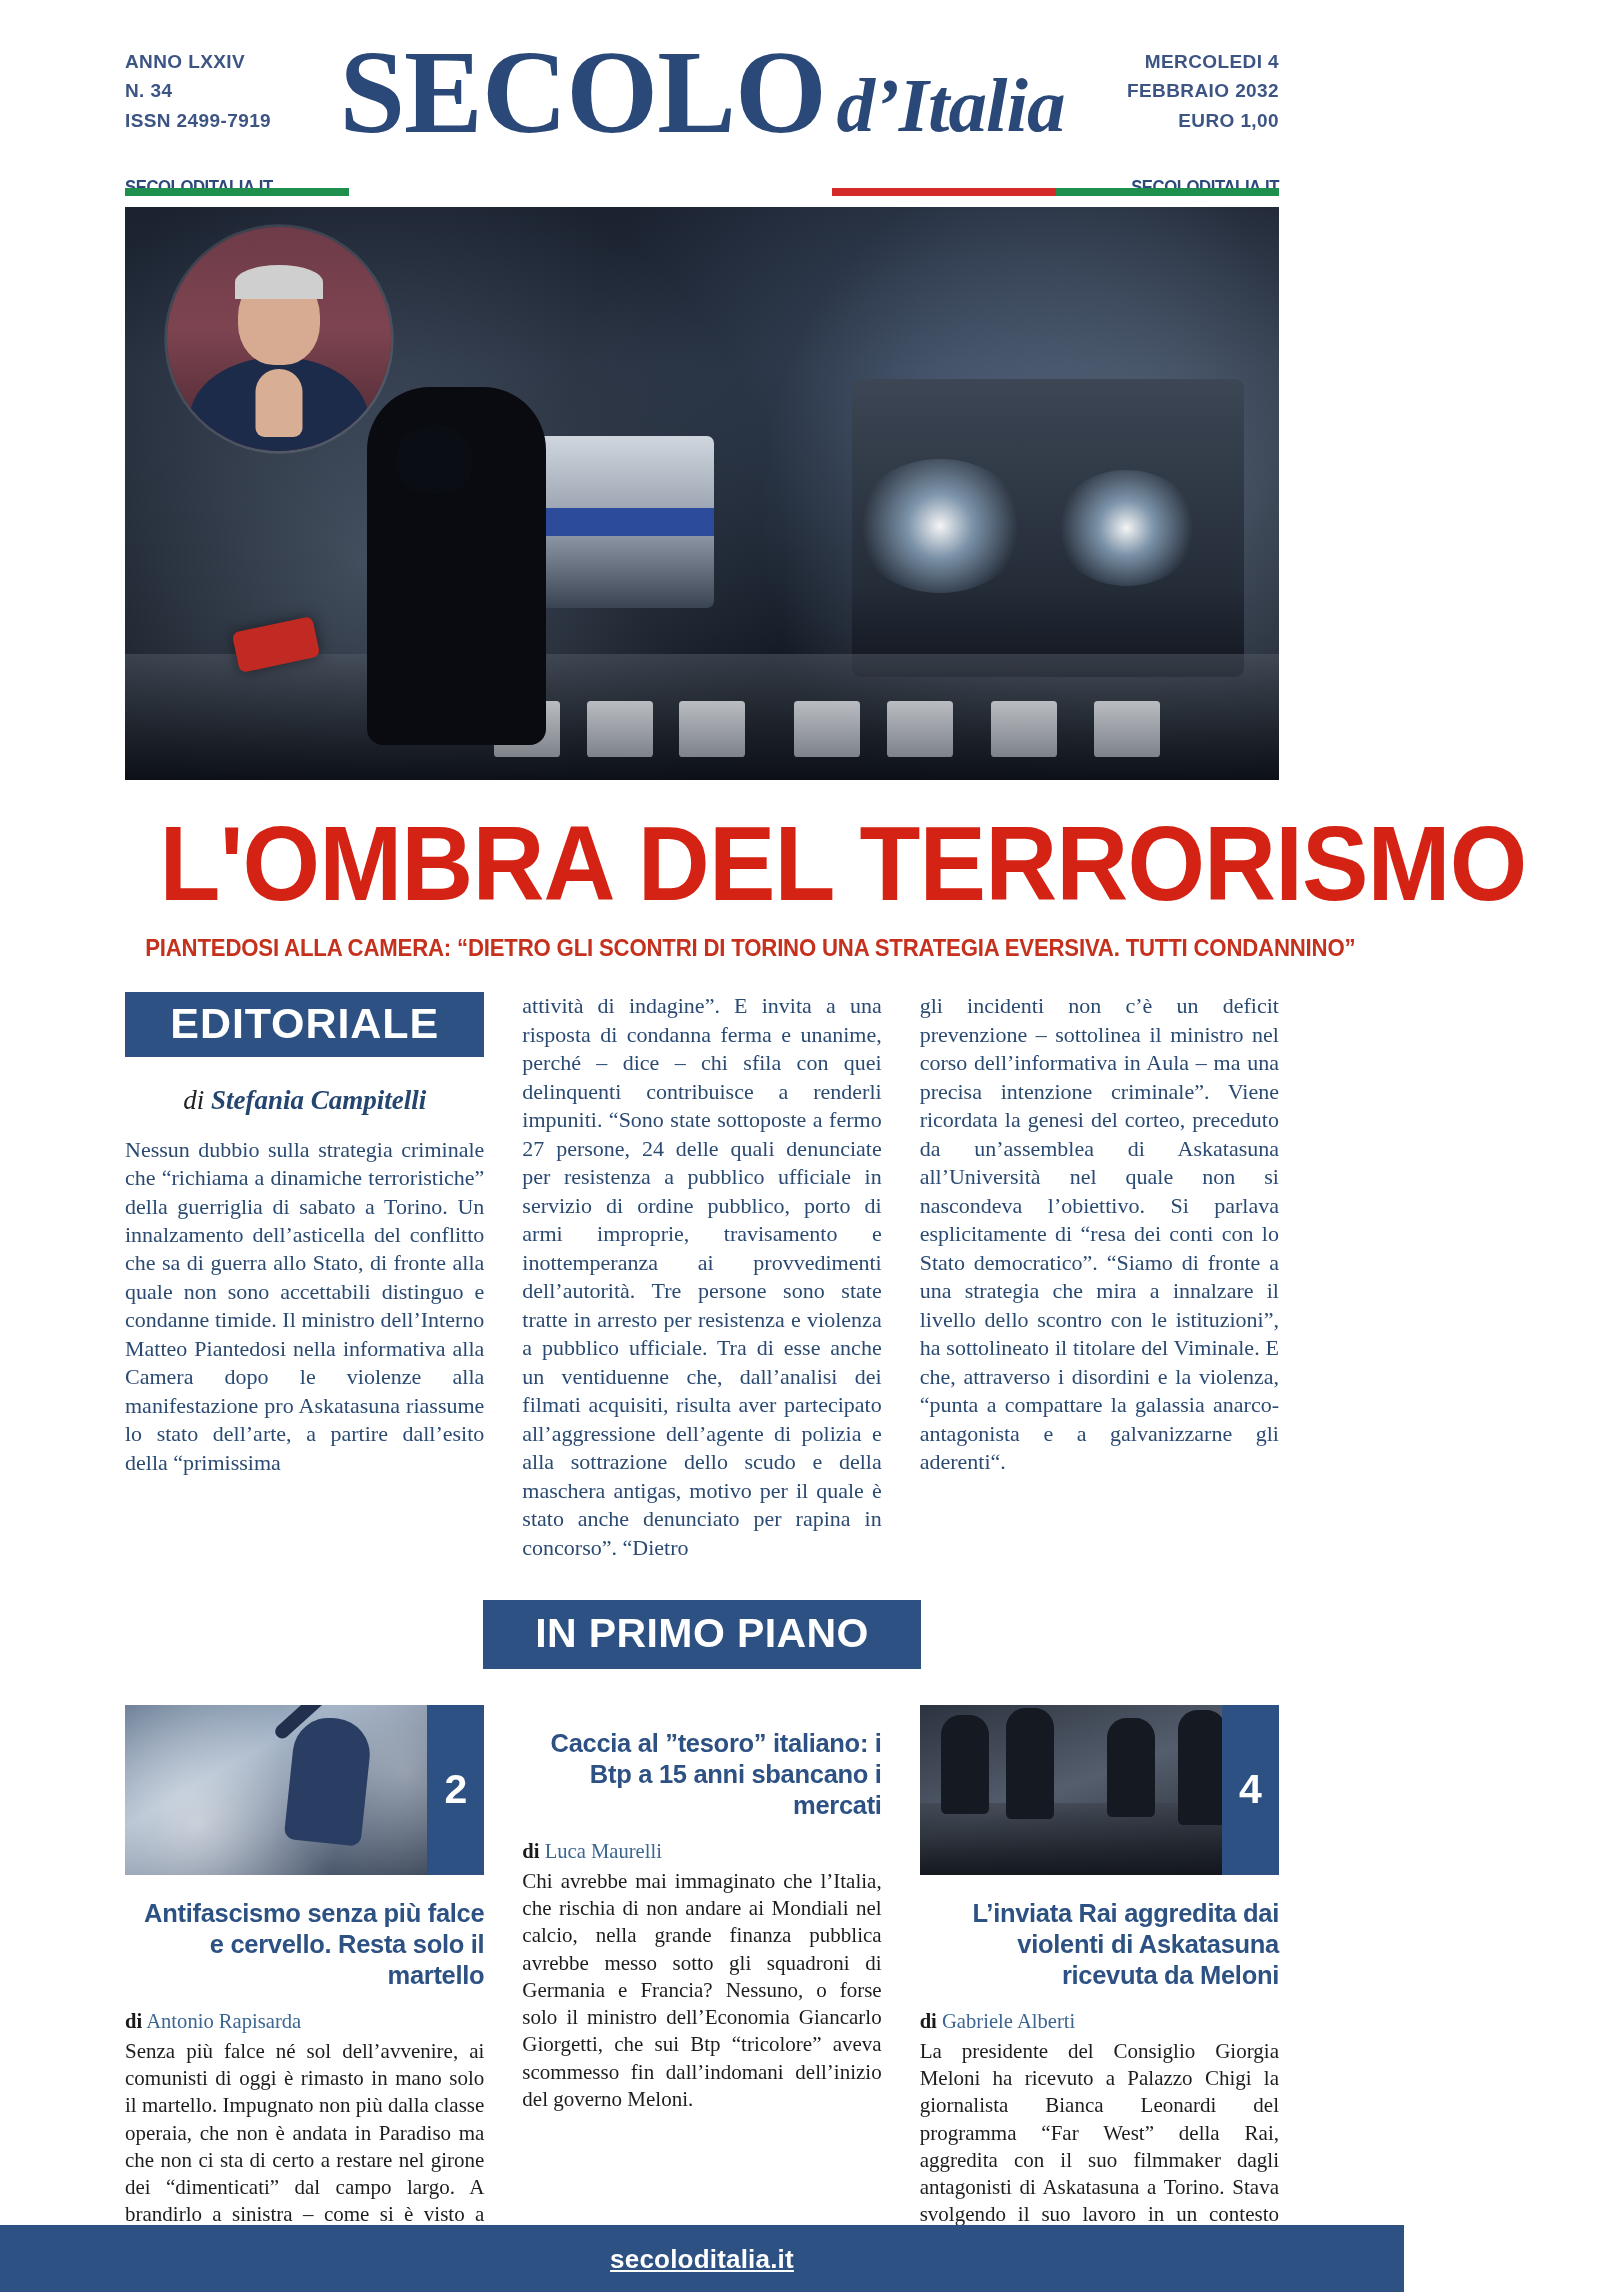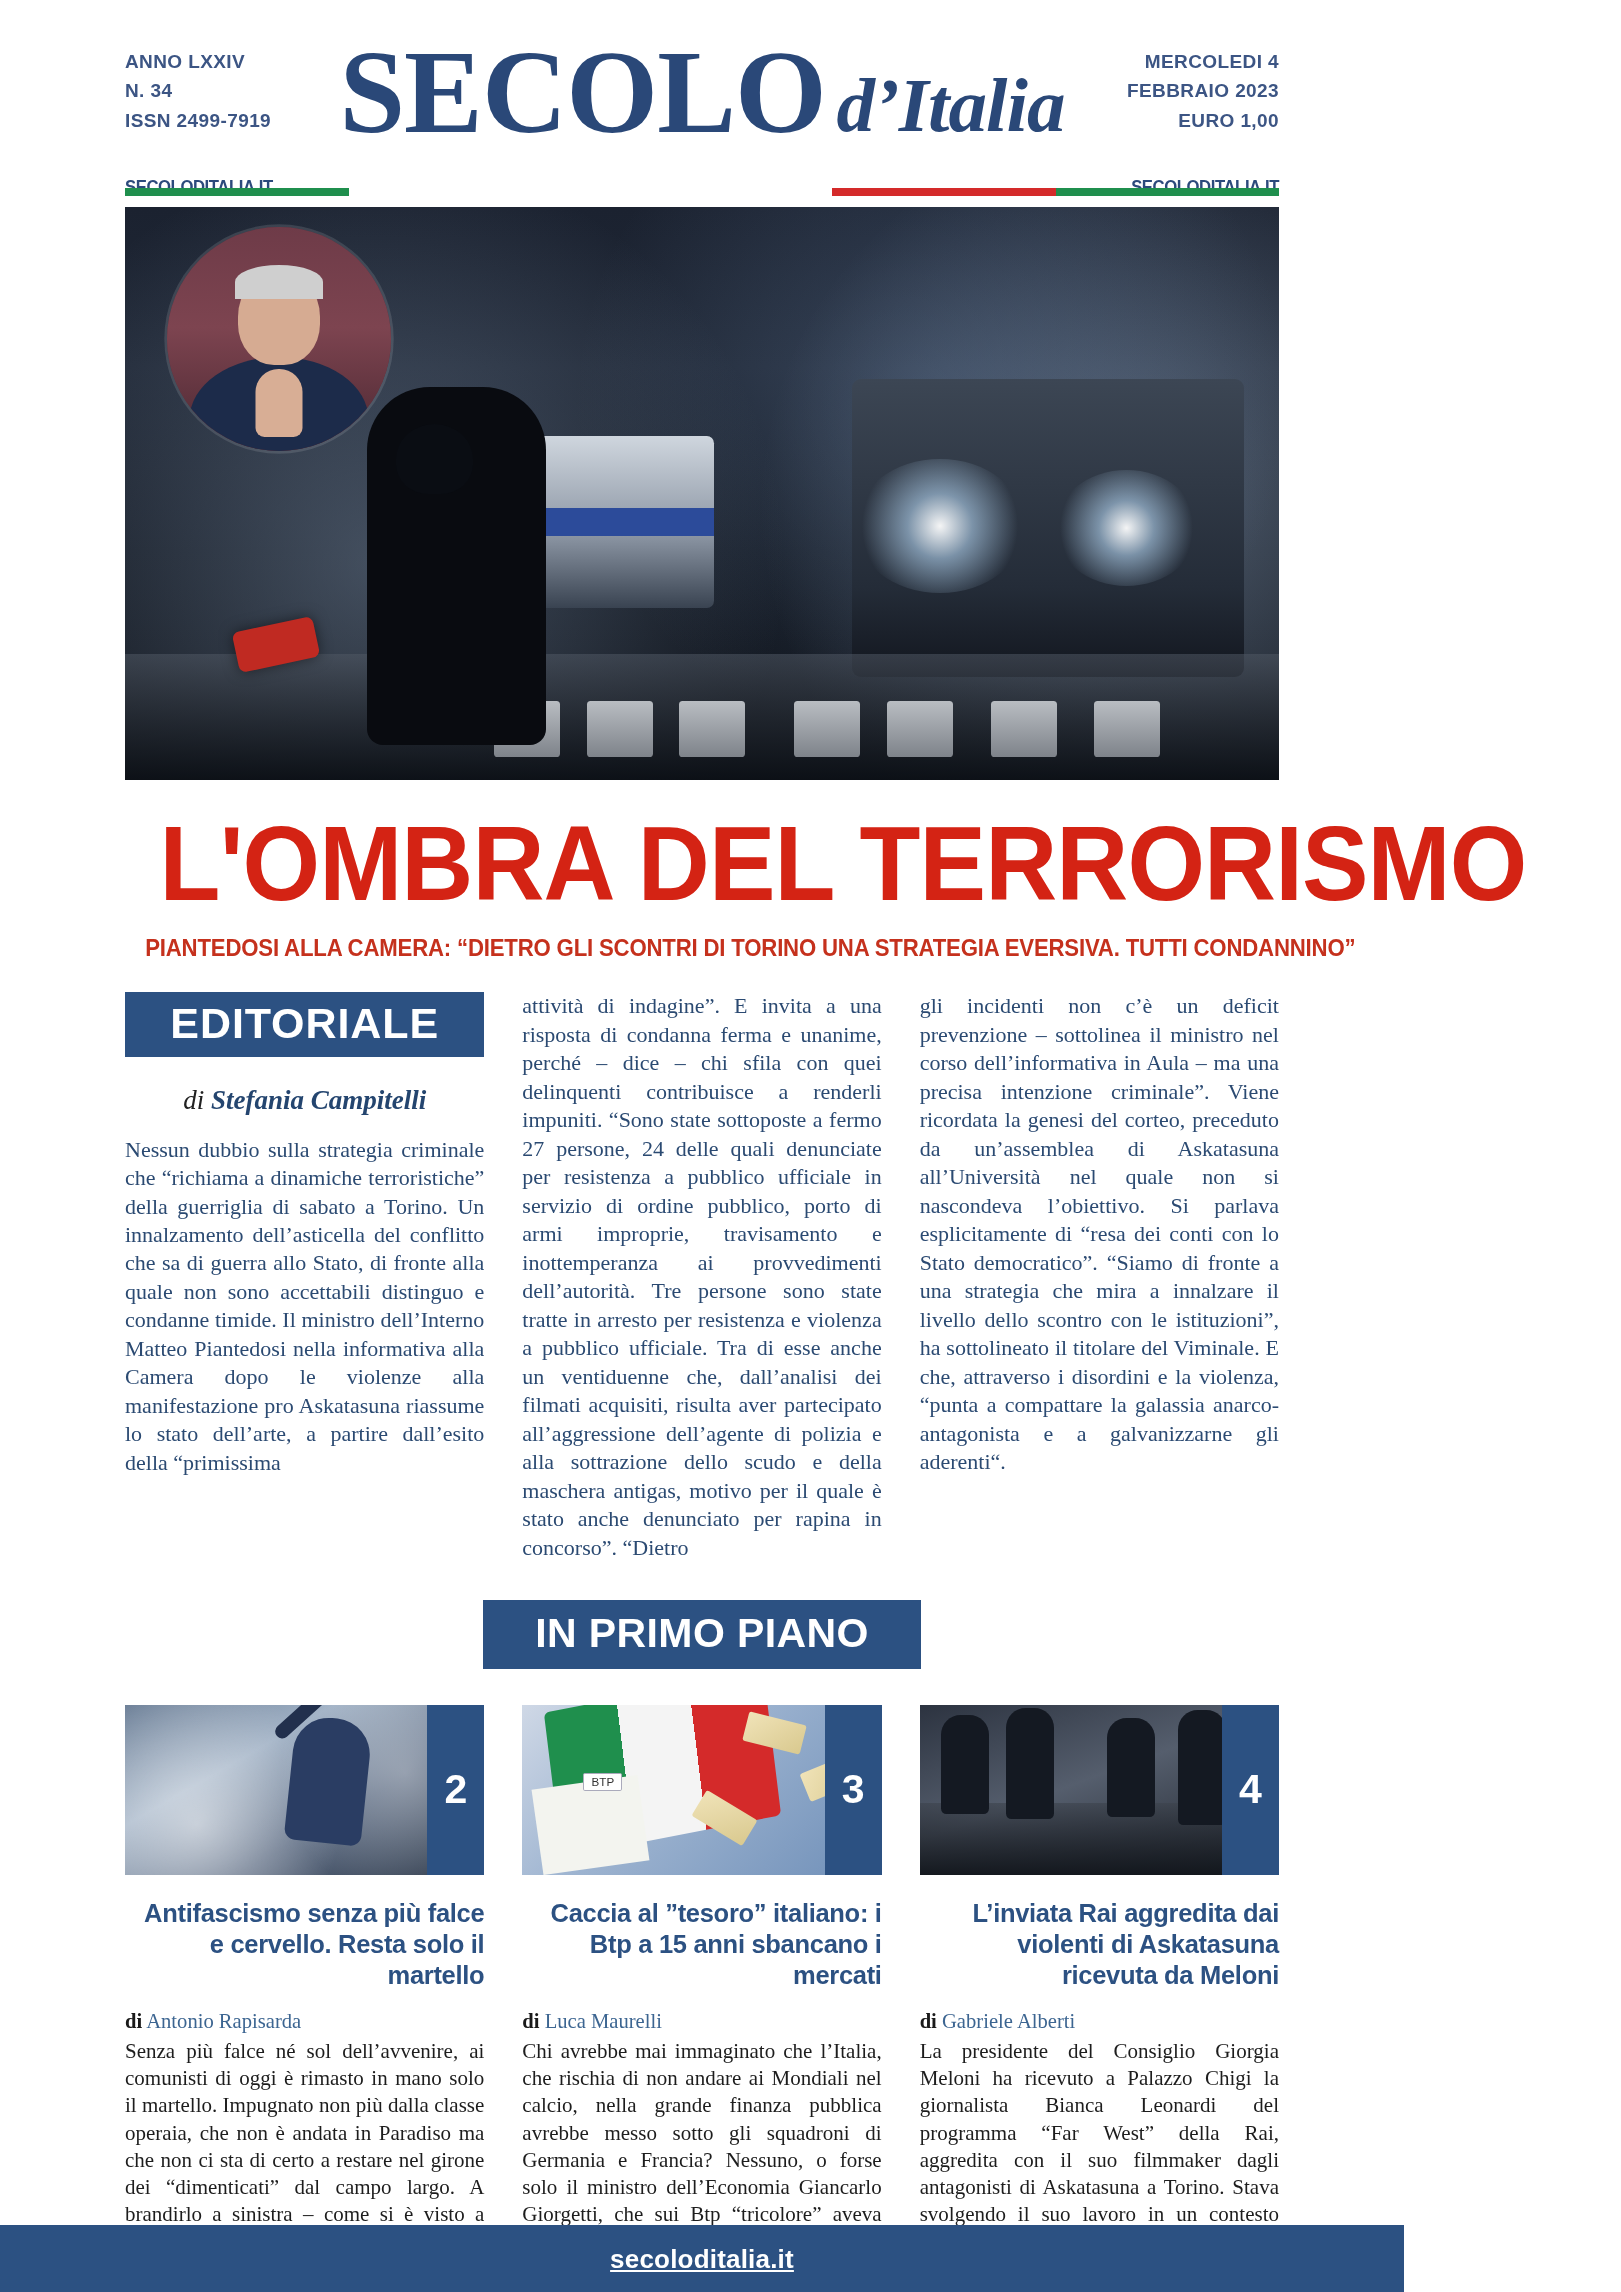--- a/index.html
+++ b/index.html
@@ -455,21 +455,21 @@
       <div>ISSN 2499-7919</div>
     </div>
 
     <div class="logo-wrap">
       <span class="logo-secolo">SECOLO</span>
       <span class="logo-ditalia">d’Italia</span>
     </div>
 
     <div class="mh-right">
       <div>MERCOLEDI 4</div>
-      <div>FEBBRAIO 2023</div>
+      <div>FEBBRAIO 2032</div>
       <div>EURO 1,00</div>
     </div>
 
     <div class="mh-site-left">SECOLODITALIA.IT</div>
     <div class="mh-site-right">SECOLODITALIA.IT</div>
   </div>
 
   <div class="tricolore">
     <div class="tri-seg tri-green"></div>
     <div class="tri-seg tri-white"></div>
@@ -545,30 +545,20 @@
       </div>
       <div class="card-title">Antifascismo senza più falce e cervello. Resta solo il martello</div>
       <div class="card-byline">
         <span class="di">di</span>
         <span class="name">Antonio Rapisarda</span>
       </div>
       <div class="card-body">Senza più falce né sol dell’avvenire, ai comunisti di oggi è rimasto in mano solo il martello. Impugnato non più dalla classe operaia, che non è andata in Paradiso ma che non ci sta di certo a restare nel girone dei “dimenticati” dal campo largo.  A brandirlo a sinistra – come si è visto a Torino – sono ormai i figli della buona borghesia: contro gli avversari politici. Con o senza divisa.</div>
     </div>
 
     <div class="card">
-      <div class="card-thumb thumb-2">
-        <div class="t2-flag"></div>
-        <div class="t2-doc"></div>
-        <div class="t2-note" style="left:62%; top:8%;  transform:rotate(14deg);"></div>
-        <div class="t2-note" style="left:78%; top:34%; transform:rotate(-22deg);"></div>
-        <div class="t2-note" style="left:48%; top:58%; transform:rotate(31deg);"></div>
-        <div class="t2-note" style="left:86%; top:62%; transform:rotate(-8deg);"></div>
-        <div class="t2-btp">BTP</div>
-        <div class="card-num">3</div>
-      </div>
       <div class="card-title">Caccia al ”tesoro” italiano: i Btp a 15 anni sbancano i mercati</div>
       <div class="card-byline">
         <span class="di">di</span>
         <span class="name">Luca Maurelli</span>
       </div>
       <div class="card-body">Chi avrebbe mai immaginato che l’Italia, che rischia di non andare ai Mondiali nel calcio, nella grande finanza pubblica avrebbe messo sotto gli squadroni di Germania e Francia? Nessuno, o forse solo il ministro dell’Economia Giancarlo Giorgetti, che sui Btp “tricolore” aveva scommesso fin dall’indomani dell’inizio del governo Meloni.</div>
     </div>
 
     <div class="card">
       <div class="card-thumb thumb-3">

